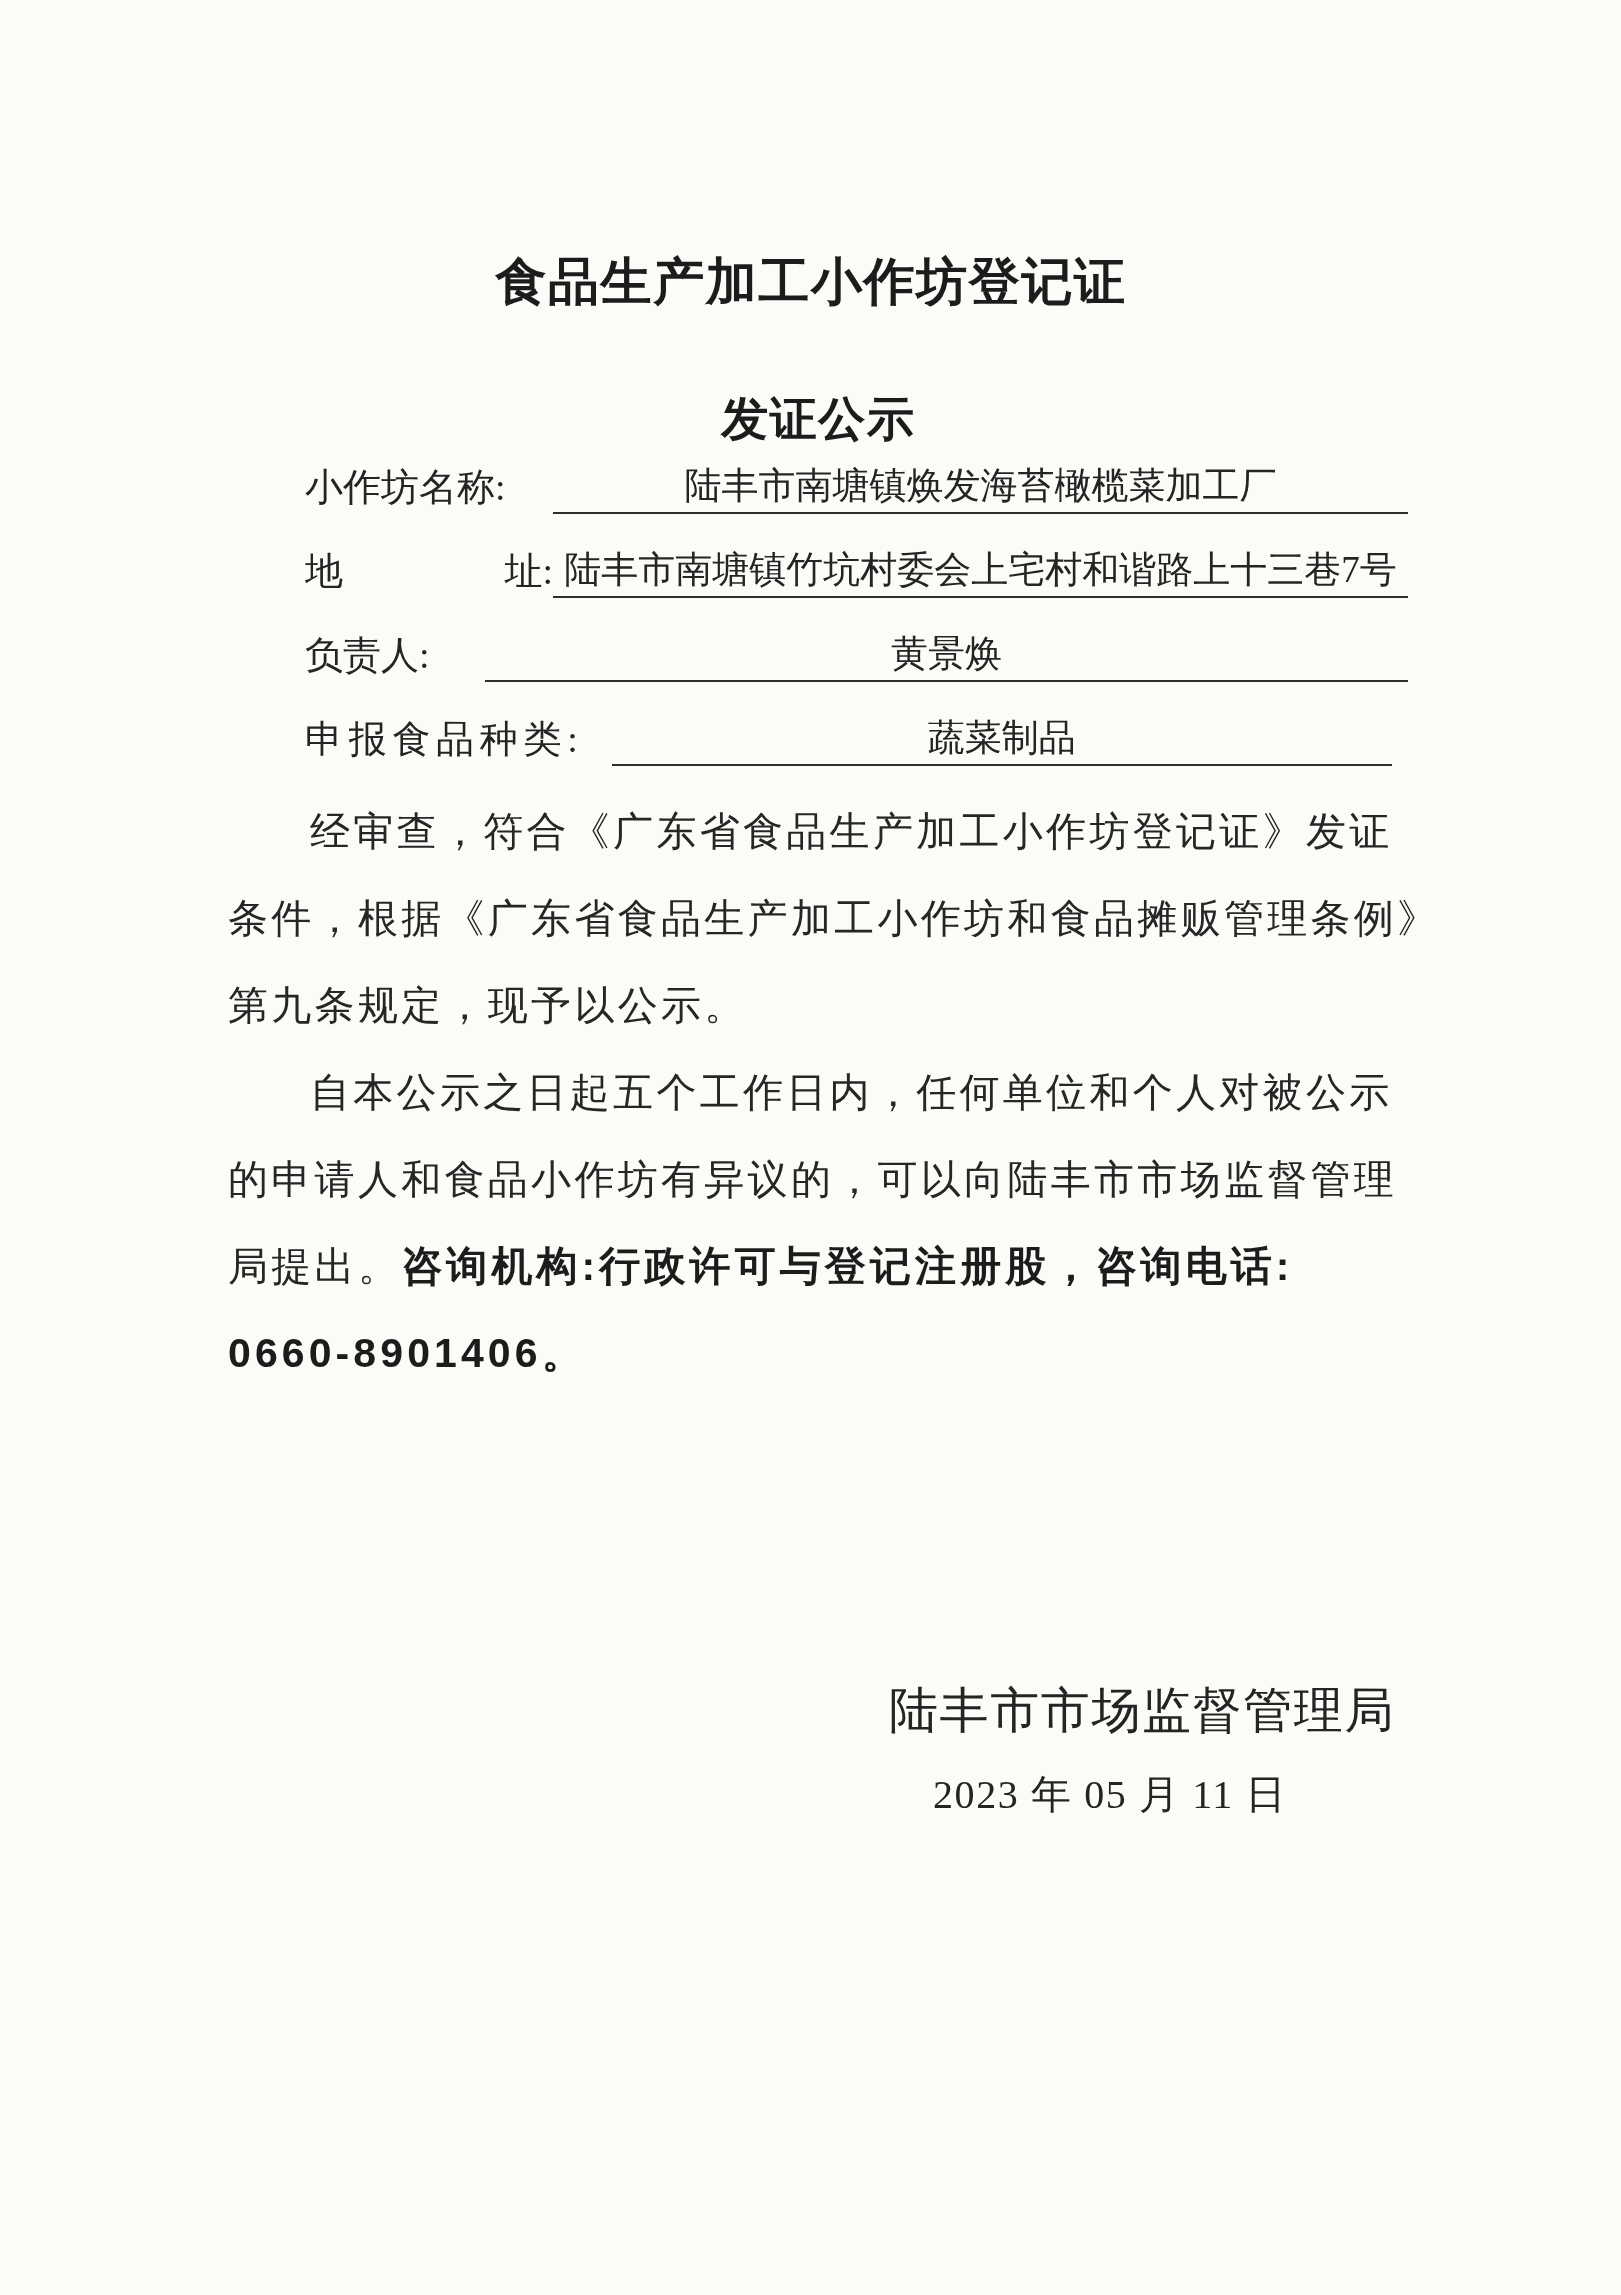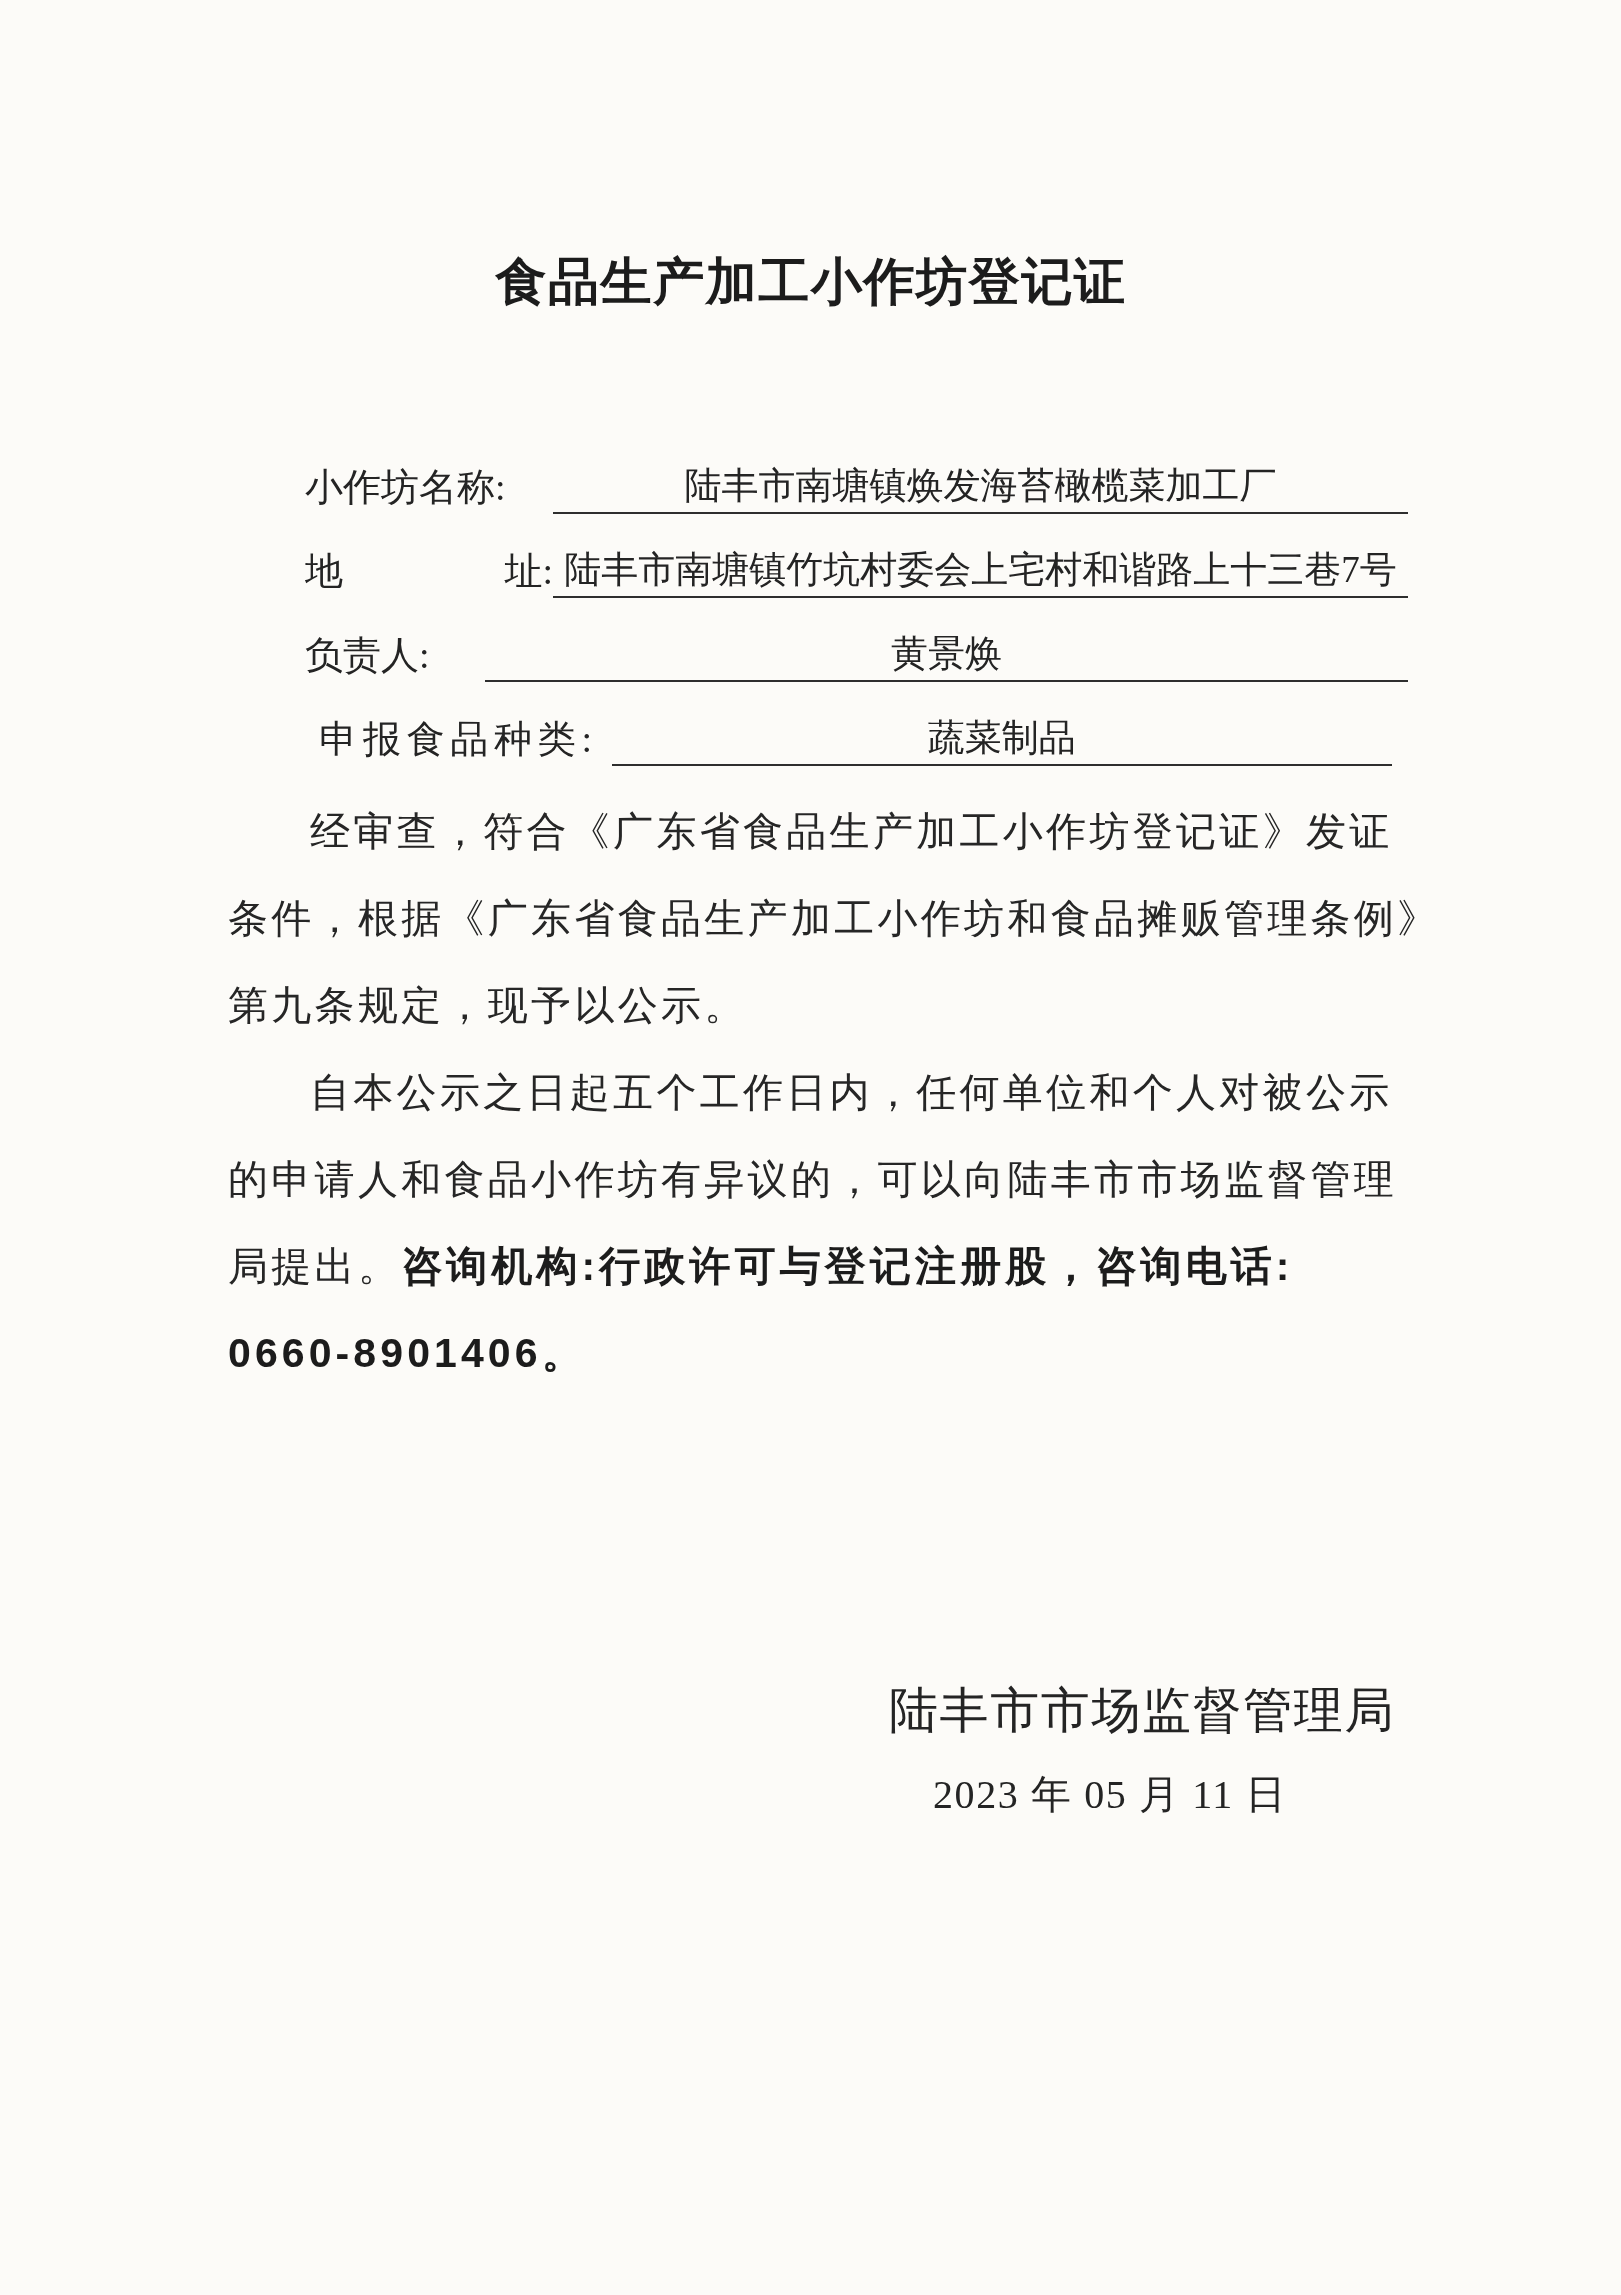--- a/index.html
+++ b/index.html
@@ -59,20 +59,21 @@
     white-space:nowrap;
     text-align:center;
   }
 </style>
 </head>
 <body>
 
 <div class="page">
 
   <h1 class="doc-title">食品生产加工小作坊登记证</h1>
+  <h2 class="doc-subtitle">发证公示</h2>
 
   <div class="fields" id="fields">
       <div class="field-row">
         <div class="field-label" style="width: 248px;">
           <span>小作坊名称:</span>
         </div>
         <div class="field-line"><span>陆丰市南塘镇焕发海苔橄榄菜加工厂</span></div>
       </div>
       <div class="field-row">
         <div class="field-label between" style="width: 248px;">
@@ -81,21 +82,21 @@
         </div>
         <div class="field-line"><span>陆丰市南塘镇竹坑村委会上宅村和谐路上十三巷7号</span></div>
       </div>
       <div class="field-row">
         <div class="field-label" style="width: 180px;">
           <span>负责人:</span>
         </div>
         <div class="field-line"><span>黄景焕</span></div>
       </div>
       <div class="field-row">
-        <div class="field-label" style="width: 307px; letter-spacing: 5.7px; justify-content: center;">
+        <div class="field-label" style="width: 307px; letter-spacing: 5.7px;">
           <span>申报食品种类:</span>
         </div>
         <div class="field-line" style="margin-right: 16.3px;"><span>蔬菜制品</span></div>
       </div>
     </div>
 
   <div class="body-text" id="bodytext">
       <div>
         <div class="body-line indent"><span class="seg-normal">经审查，符合《广东省食品生产加工小作坊登记证》发证</span></div>
         <div class="body-line"><span class="seg-normal">条件，根据《广东省食品生产加工小作坊和食品摊贩管理条例》</span></div>

